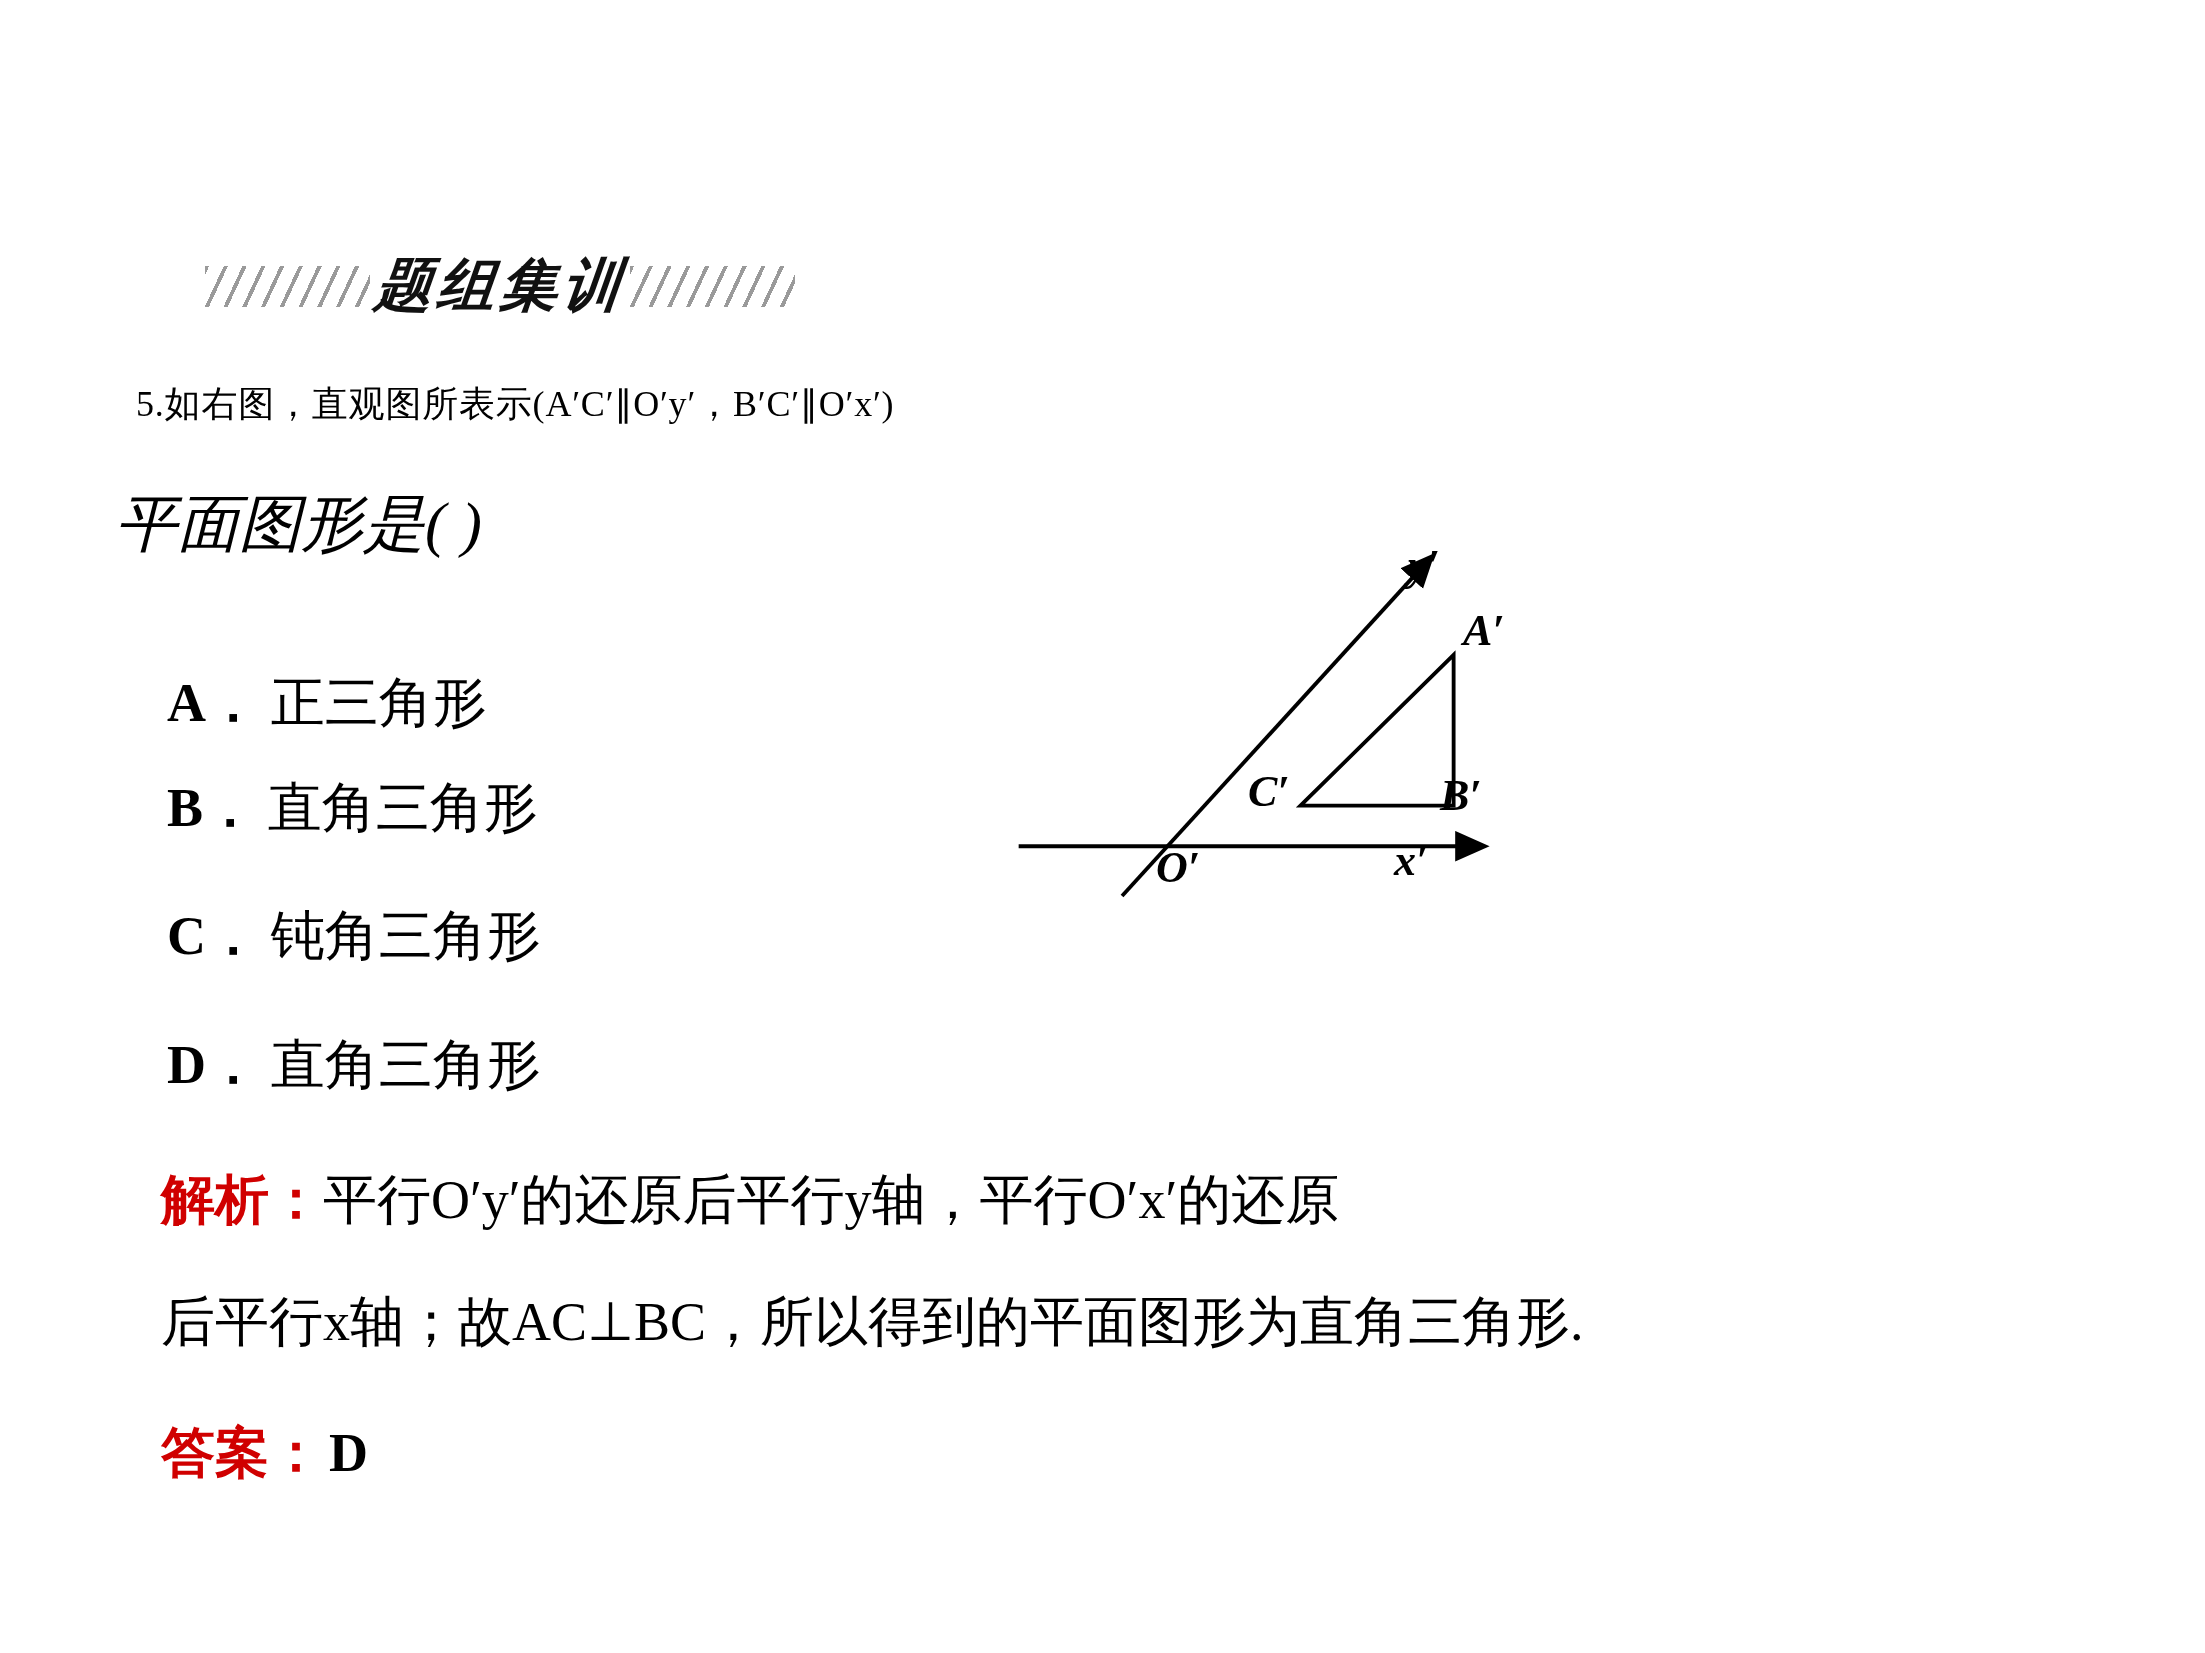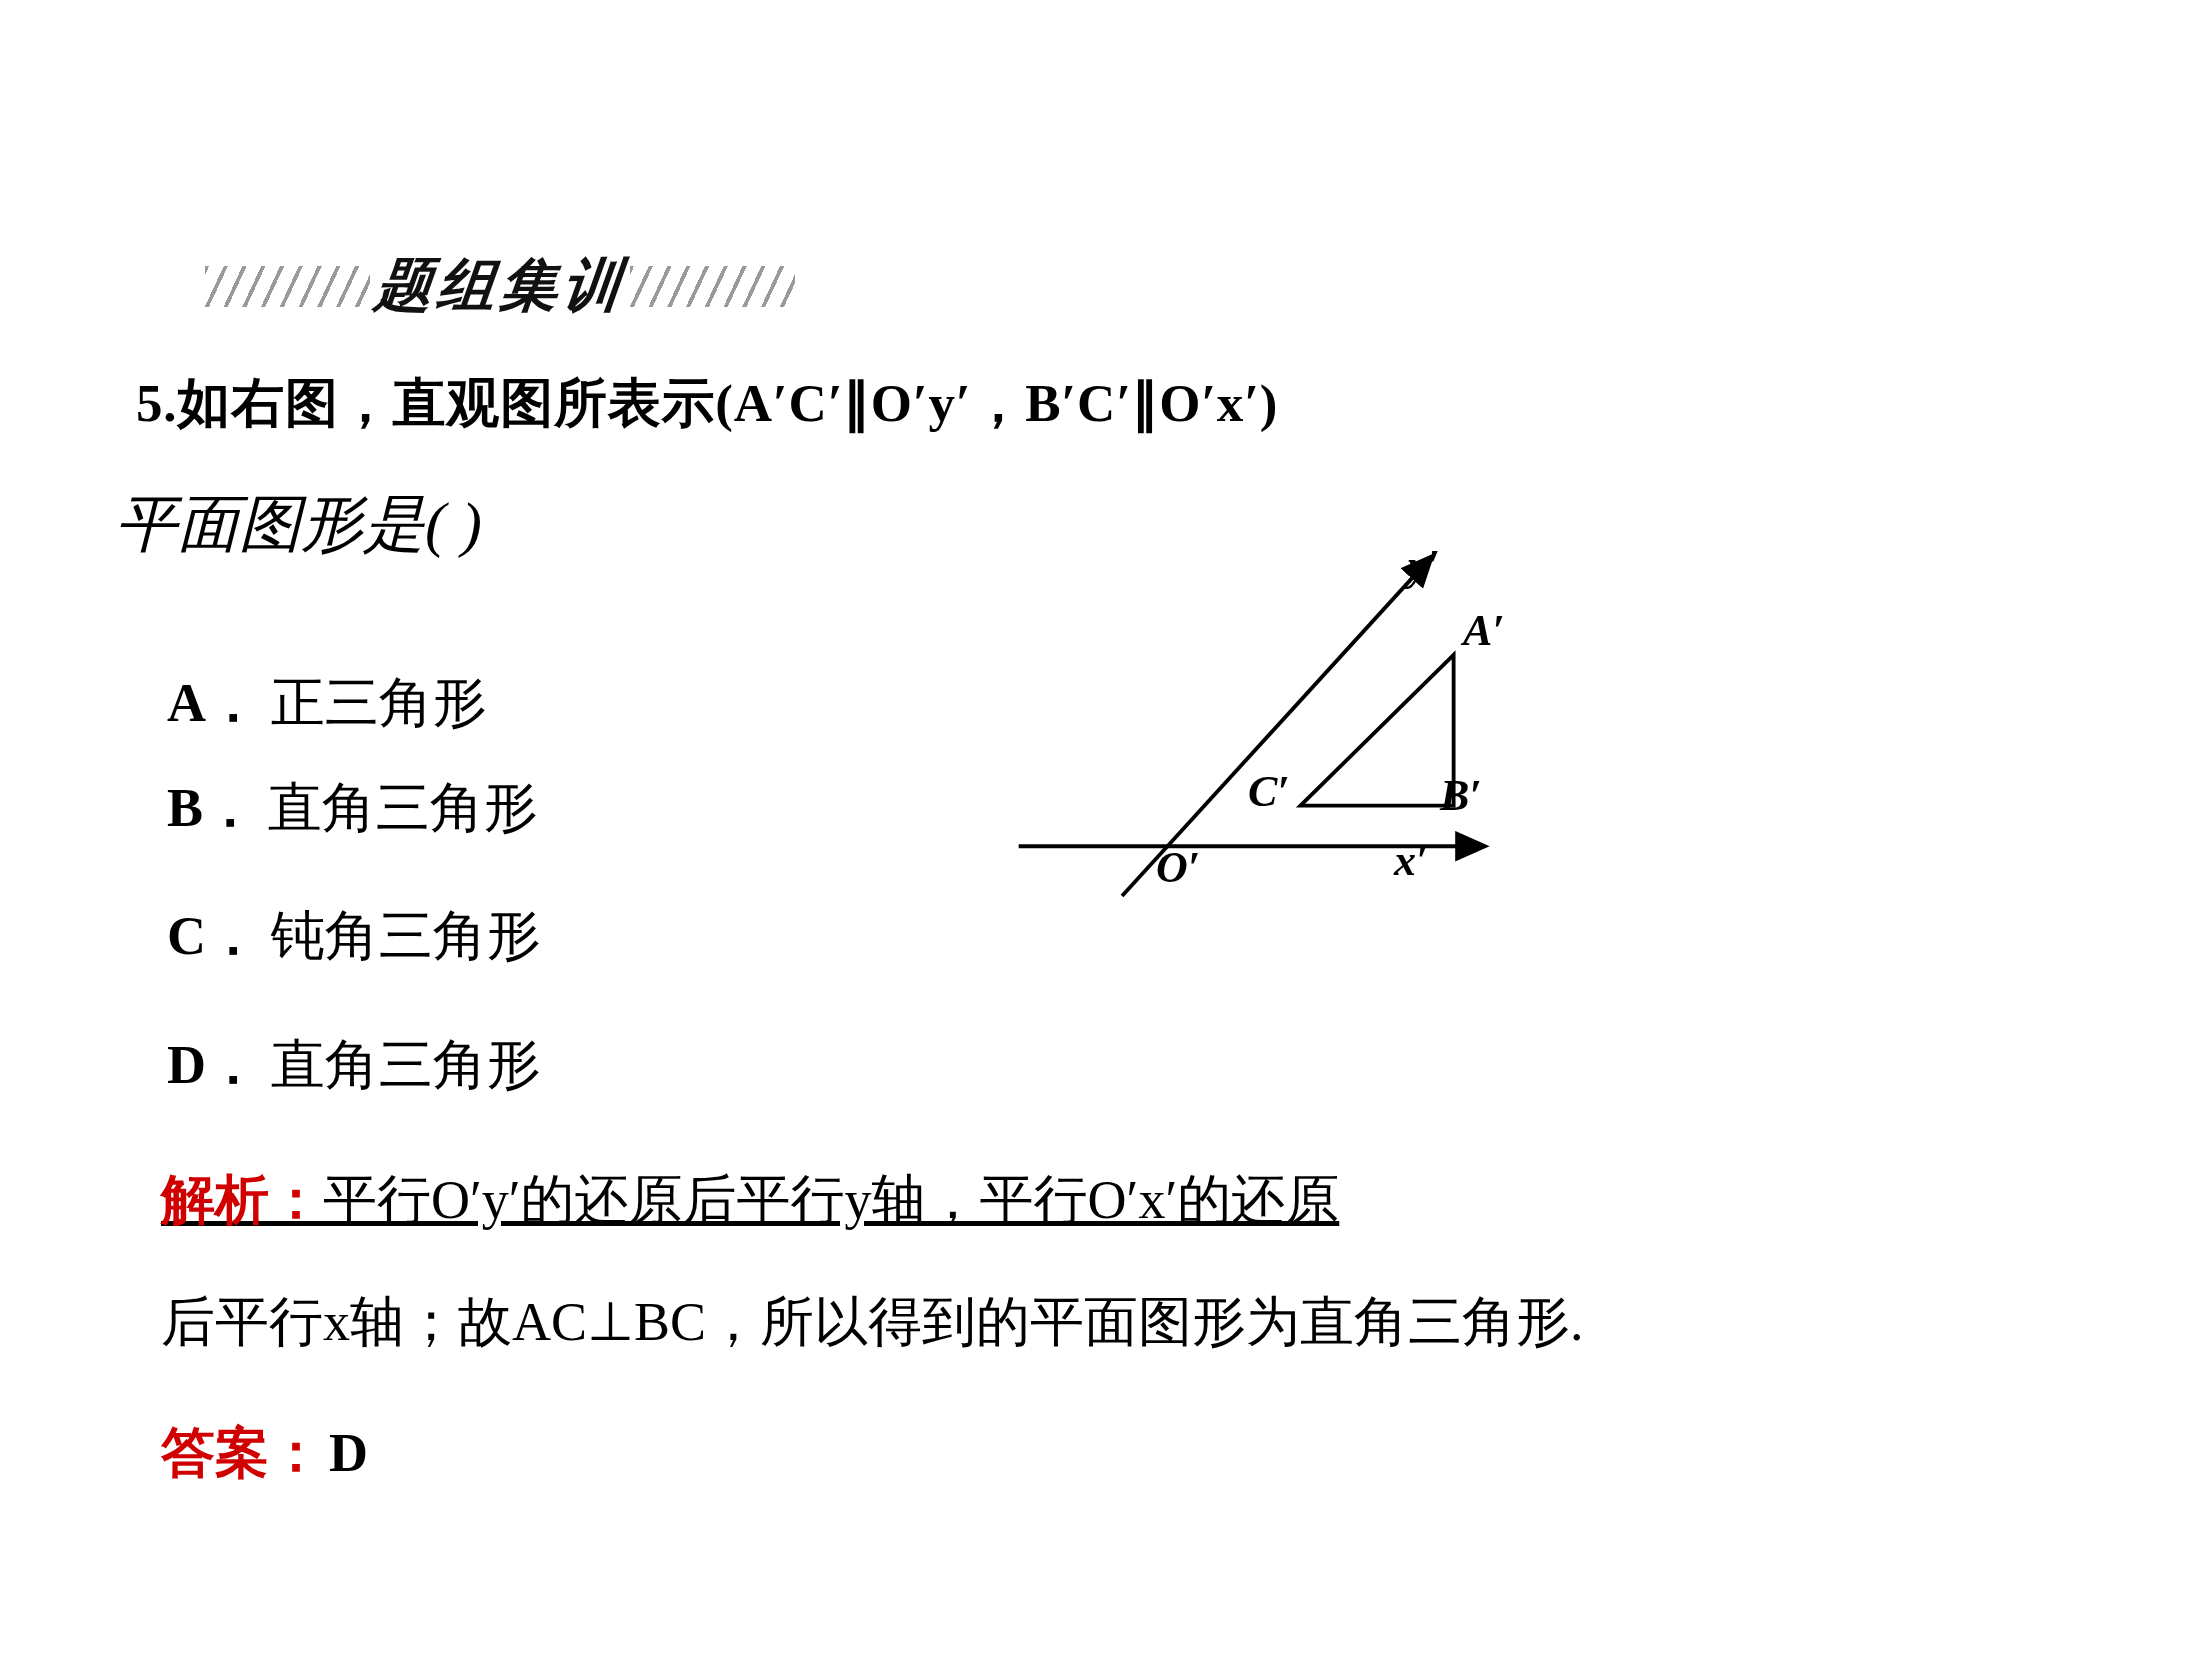--- a/index.html
+++ b/index.html
@@ -42,25 +42,24 @@
     line-height: 1;
     color: #111111;
     white-space: nowrap;
     transform: skewX(-6deg);
   }
 
   
   .q-line1 {
     position: absolute;
     left: 136px;
-    top: 368px;
-    font-size: 53px;
+    top: 380px;
+    font-size: 36px;
     white-space: nowrap;
     letter-spacing: 0.8px;
-    font-weight: bold;
   }
   .q-line2 {
     position: absolute;
     left: 115px;
     top: 482px;
     font-size: 62px;
     white-space: nowrap;
     font-style: italic;
   }
 
@@ -80,21 +79,21 @@
   #opt-d { top: 1029px; }
 
   
   .exp-label { color: #d00000; font-weight: bold; }
   .exp-line {
     position: absolute;
     left: 161px;
     font-size: 54px;
     white-space: nowrap;
   }
-  #exp1 { top: 1164px; left: 161px; text-decoration: underline; }
+  #exp1 { top: 1164px; left: 161px; }
   #exp2 { top: 1286px; left: 161px; }
   #ans  { top: 1417px; left: 161px; text-align: right; }
   #ans .ansval { font-weight: bold; margin-left: 6.1px; }
 
   
   .figure {
     position: absolute;
     left: 1011px;
     top: 536px;
     width: 582px;

